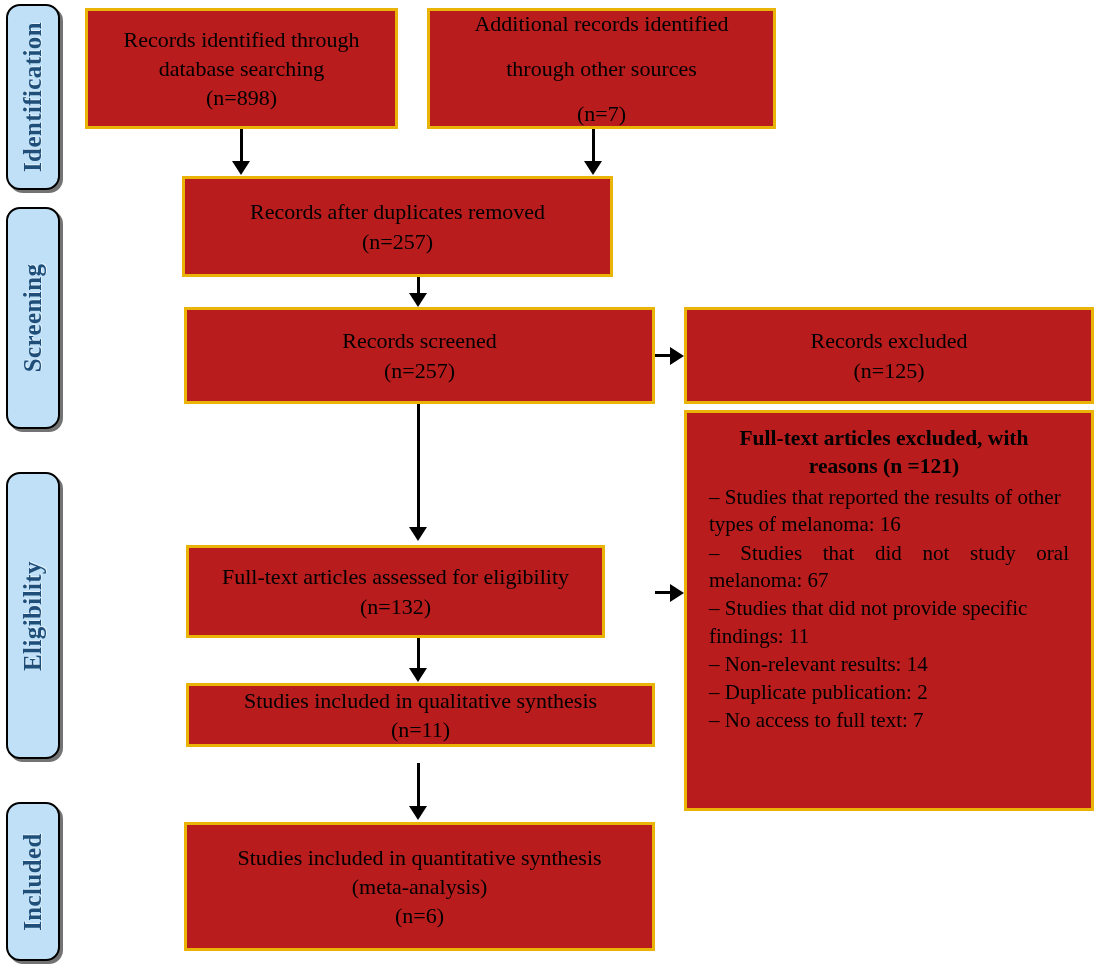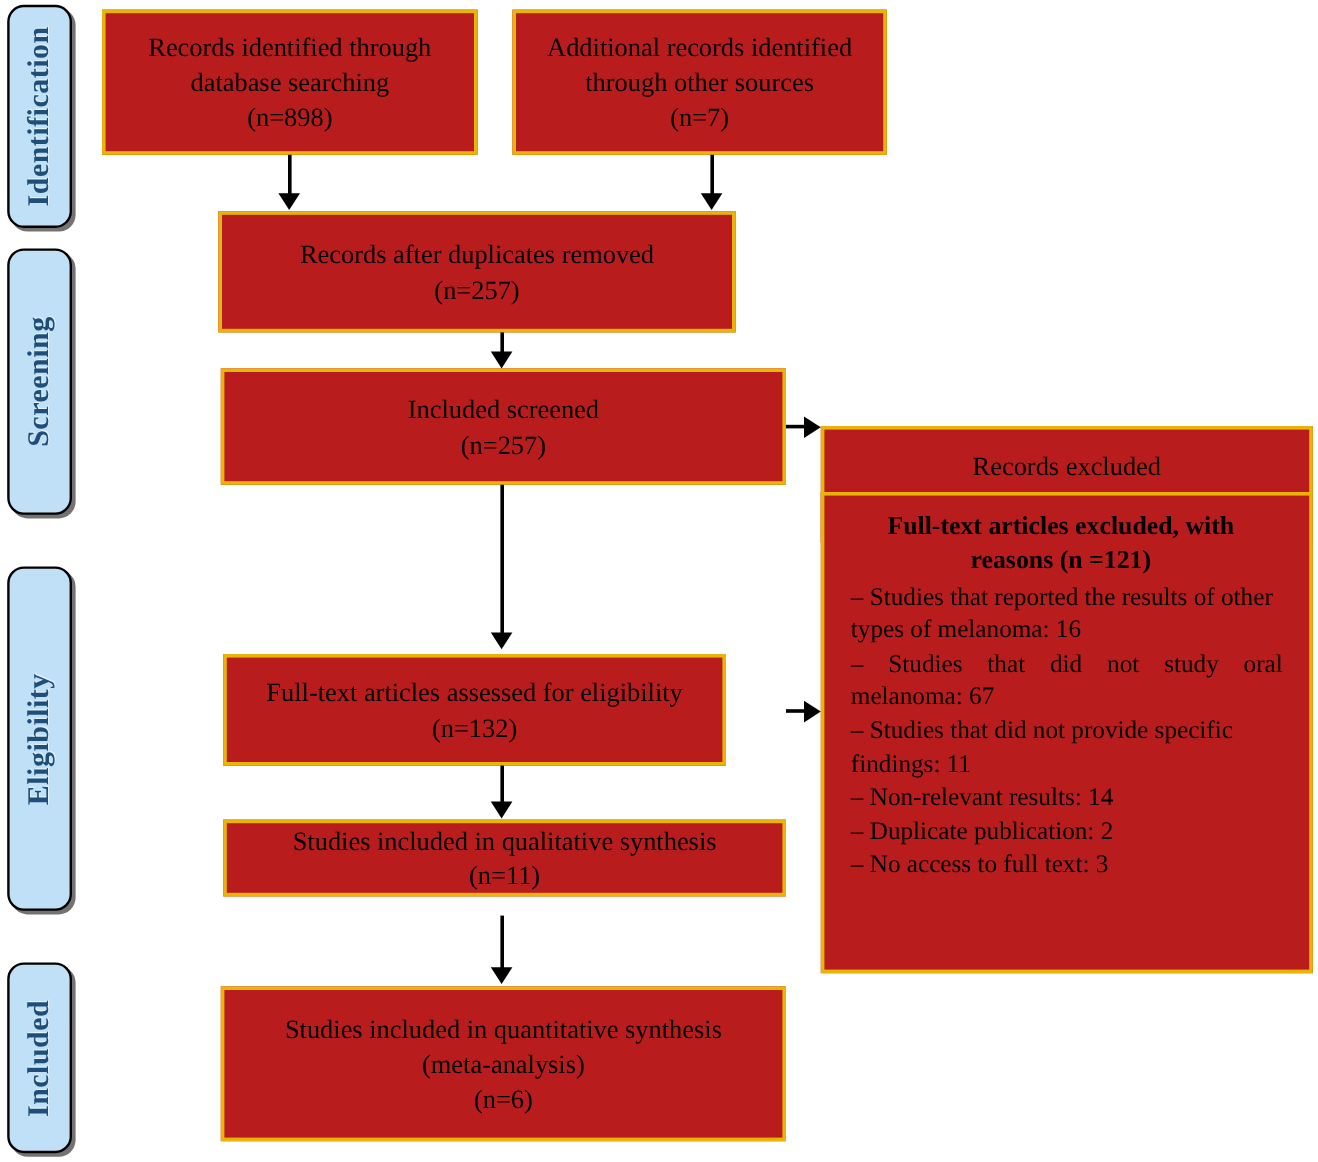--- a/index.html
+++ b/index.html
@@ -140,63 +140,63 @@
   <div class="stage" style="top:802px; height:159px;">
     <span class="stage-label">Included</span>
   </div>
 
   <div class="box" style="left:85px; top:8px; width:313px; height:121px;">
     <span class="line">Records identified through</span>
     <span class="line">database searching</span>
     <span class="line">(n=898)</span>
   </div>
 
-  <div class="box" style="left:427px; top:8px; width:312px; height:121px;">
+  <div class="box" style="left:427px; top:8px; width:349px; height:121px;gap:16px;">
     <span class="line">Additional records identified</span>
     <span class="line">through other sources</span>
     <span class="line">(n=7)</span>
   </div>
 
   <div class="vline" style="left:240px; top:129px; height:33px;"></div>
   <div class="arrow-down" style="left:232px; top:161px;"></div>
 
   <div class="vline" style="left:592px; top:129px; height:33px;"></div>
   <div class="arrow-down" style="left:584px; top:161px;"></div>
 
   <div class="box" style="left:182px; top:176px; width:431px; height:101px;">
     <span class="line">Records after duplicates removed</span>
     <span class="line">(n=257)</span>
   </div>
 
   <div class="vline" style="left:417px; top:277px; height:18px;"></div>
   <div class="arrow-down" style="left:409px; top:293px;"></div>
 
   <div class="box" style="left:184px; top:307px; width:471px; height:97px;">
-    <span class="line">Included screened</span>
+    <span class="line">Records screened</span>
     <span class="line">(n=257)</span>
   </div>
 
   <div class="hline" style="left:655px; top:354px; width:18px;"></div>
   <div class="arrow-right" style="left:670px; top:347px;"></div>
 
-  <div class="box" style="left:684px; top:307px; width:410px; height:97px;margin-top:48px;">
+  <div class="box" style="left:684px; top:307px; width:410px; height:97px;">
     <span class="line">Records excluded</span>
     <span class="line">(n=125)</span>
   </div>
 
   <div class="box reasons" style="left:684px; top:410px; width:410px; height:401px;">
     <span class="reasons-title">Full-text articles excluded, with</span>
     <span class="reasons-title">reasons (n =121)</span>
     <ul class="reasons-list">
       <li class="indent-odd">– Studies that reported the results of other types of melanoma: 16</li>
       <li class="justified indent-odd">– Studies that did not study oral melanoma: 67</li>
       <li class="indent-odd">–  Studies that did not provide specific findings: 11</li>
       <li class="indent-odd">– Non-relevant results: 14</li>
       <li class="indent-odd">– Duplicate publication: 2</li>
-      <li class="indent-odd">– No access to full text: 3</li>
+      <li class="indent-odd">– No access to full text: 7</li>
     </ul>
   </div>
 
   <div class="vline" style="left:417px; top:404px; height:124px;"></div>
   <div class="arrow-down" style="left:409px; top:527px;"></div>
 
   <div class="box" style="left:186px; top:545px; width:419px; height:93px;">
     <span class="line">Full-text articles assessed for eligibility</span>
     <span class="line">(n=132)</span>
   </div>

